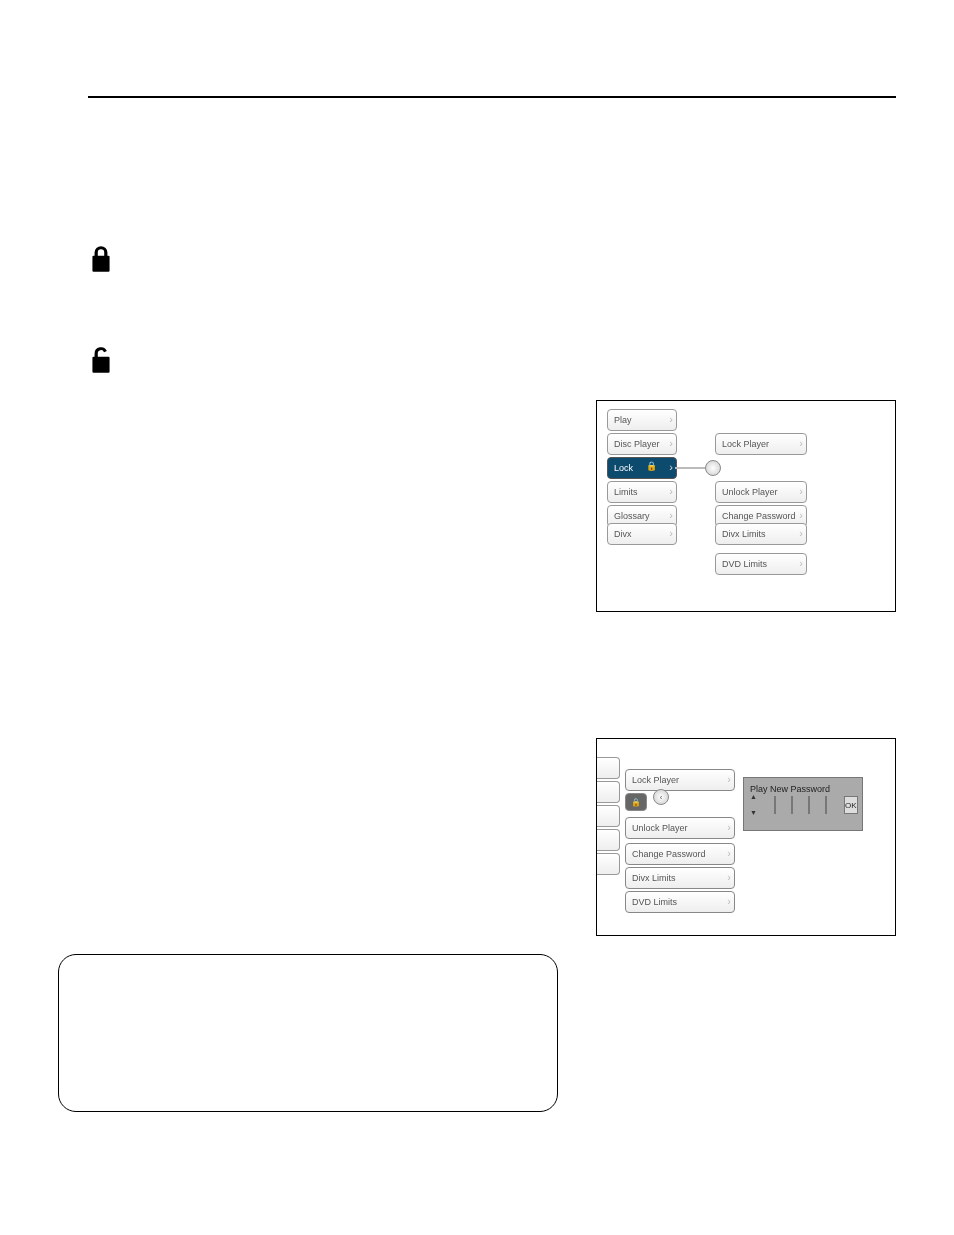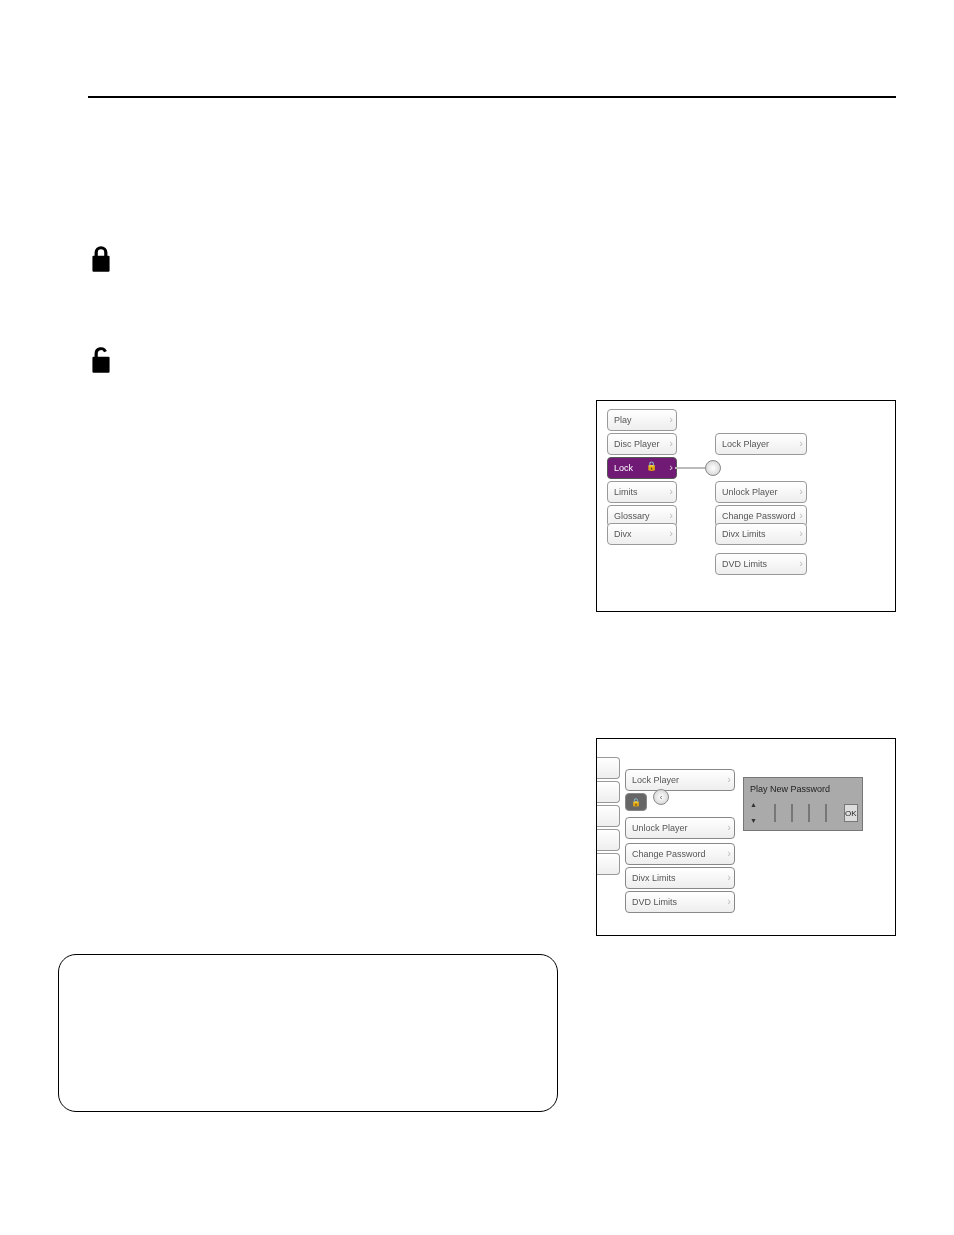--- a/index.html
+++ b/index.html
@@ -14,40 +14,40 @@
 .pill{display:flex;align-items:center;height:20px;border:1px solid #999;border-radius:4px;font-size:9px;color:#555;padding:0 6px;background:linear-gradient(#fff,#eee);position:absolute}
 .col1{left:10px;width:56px}
 .col2{left:118px;width:78px}
 .fig1 .row0{top:8px}
 .fig1 .row1{top:32px}
 .fig1 .row2{top:56px}
 .fig1 .row3{top:80px}
 .fig1 .row4{top:104px}
 .fig1 .row5{top:122px}
 .fig1 .row6{top:152px}
-.sel{background:#701a75;color:#fff;border-color:#555}
+.sel{background:#0c4a6e;color:#fff;border-color:#555}
 .connector{position:absolute;top:66px;left:78px;width:30px;height:2px;background:#bbb}
 .node{position:absolute;top:59px;left:108px;width:14px;height:14px;border:1px solid #888;border-radius:50%;background:radial-gradient(#fff,#ccc)}
 
 .stub{position:absolute;left:0;width:22px;height:20px;border:1px solid #999;border-left:none;border-radius:0 4px 4px 0;background:linear-gradient(#fff,#eee)}
 .fig2 .s0{top:18px}
 .fig2 .s1{top:42px}
 .fig2 .s2{top:66px}
 .fig2 .s3{top:90px}
 .fig2 .s4{top:114px}
 .pill2{position:absolute;left:28px;width:96px;height:20px;border:1px solid #888;border-radius:4px;font-size:9px;color:#555;padding:0 6px;background:linear-gradient(#fff,#eee);display:flex;align-items:center}
 .fig2 .p0{top:30px}
 .fig2 .p1{top:78px}
 .fig2 .p2{top:104px}
 .fig2 .p3{top:128px}
 .fig2 .p4{top:152px}
 .fig2 .lockcap{position:absolute;top:54px;left:28px;width:20px;height:16px;border:1px solid #888;border-radius:4px;background:#666;display:flex;align-items:center;justify-content:center}
 .fig2 .nd{position:absolute;top:50px;left:56px;width:14px;height:14px;border:1px solid #888;border-radius:50%;background:radial-gradient(#fff,#ccc);display:flex;align-items:center;justify-content:center;font-size:8px;color:#555}
 .popup{position:absolute;top:38px;left:146px;width:120px;height:54px;background:#aaa;border:1px solid #777;font-size:9px;color:#222;padding:6px;box-sizing:border-box}
-.popup .cells{display:flex;gap:15px;margin-top:8px;align-items:center}
+.popup .cells{display:flex;gap:15px;margin-top:0;align-items:center}
 .popup .cell{width:14px;height:16px;background:#eee;border:1px solid #777}
 .popup .ok{width:18px;height:16px;background:#ddd;border:1px solid #777;font-size:8px;display:flex;align-items:center;justify-content:center;margin-left:2px}
 .popup .spin{width:10px;height:22px;display:flex;flex-direction:column;justify-content:space-between;margin-right:2px}
 .popup .spin span{font-size:7px;line-height:6px;color:#333;text-align:center}
 .note-box{position:absolute;top:954px;left:58px;width:498px;height:156px;border:1.5px solid #000;border-radius:18px}
 
 .pa{position:absolute;right:3px;top:3px;color:#bbb;font-size:11px}
 .sel .pa{color:#ddd}
 .minilock{font-size:9px;color:#fff;position:absolute;right:18px;top:3px}
 

